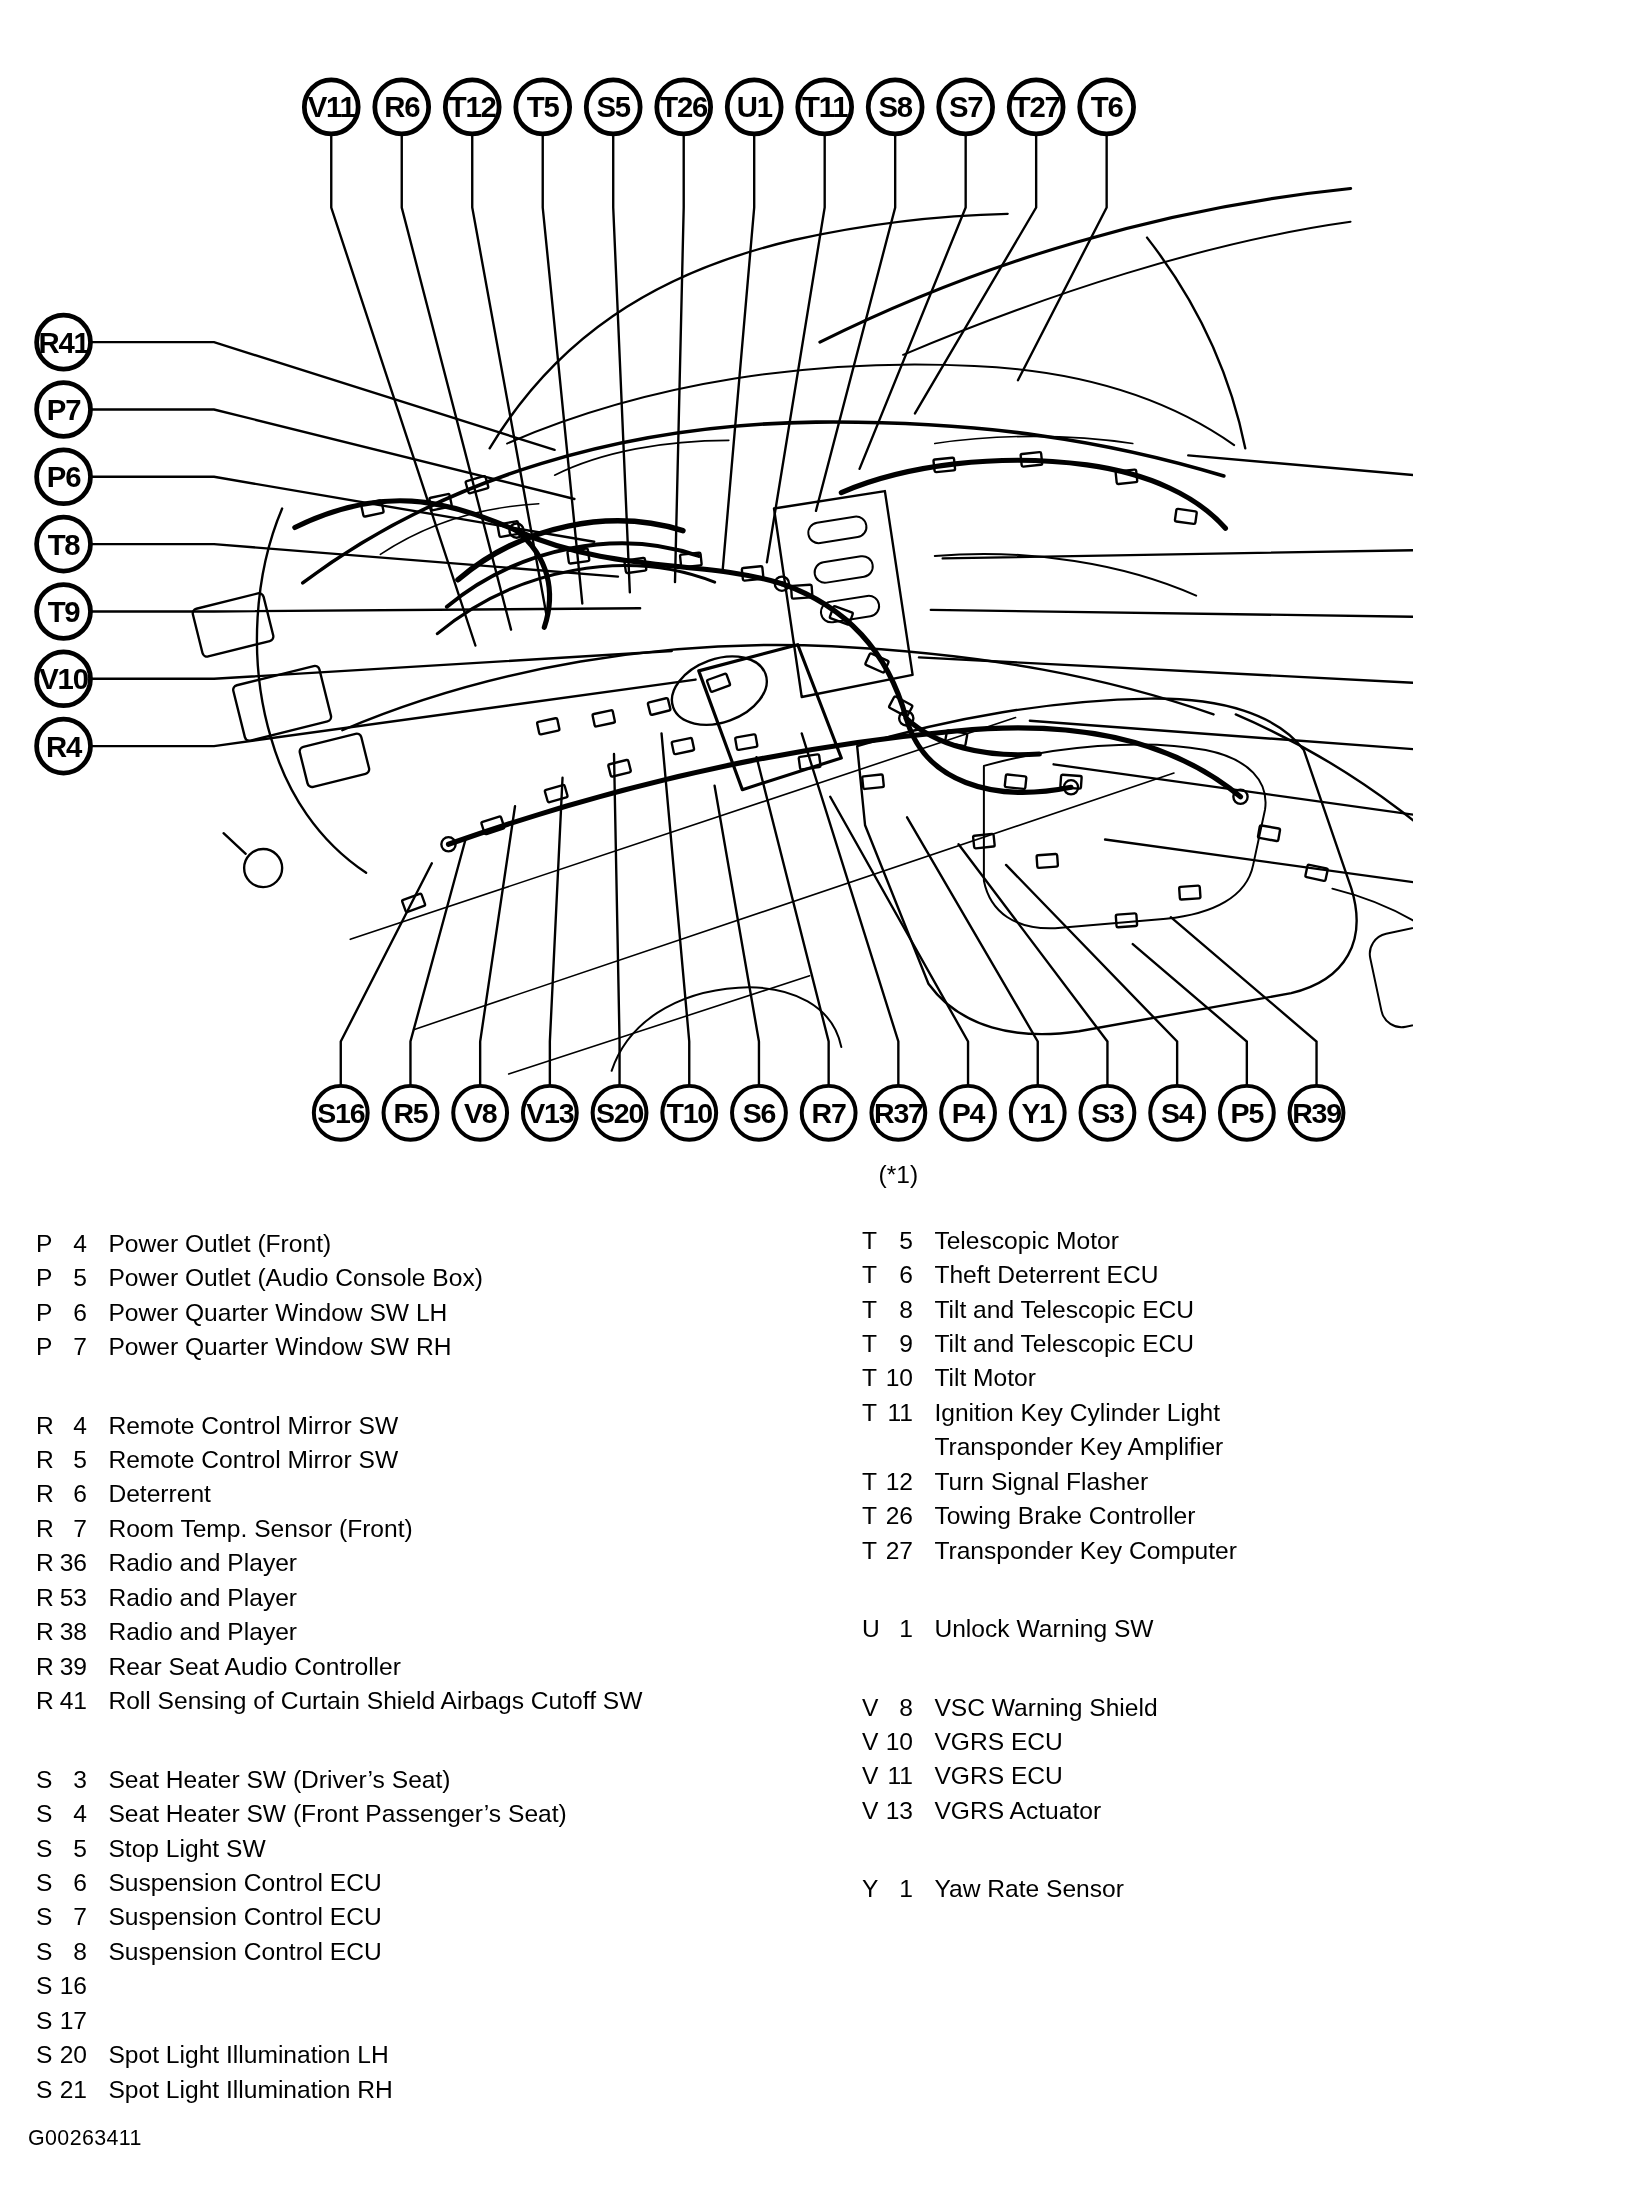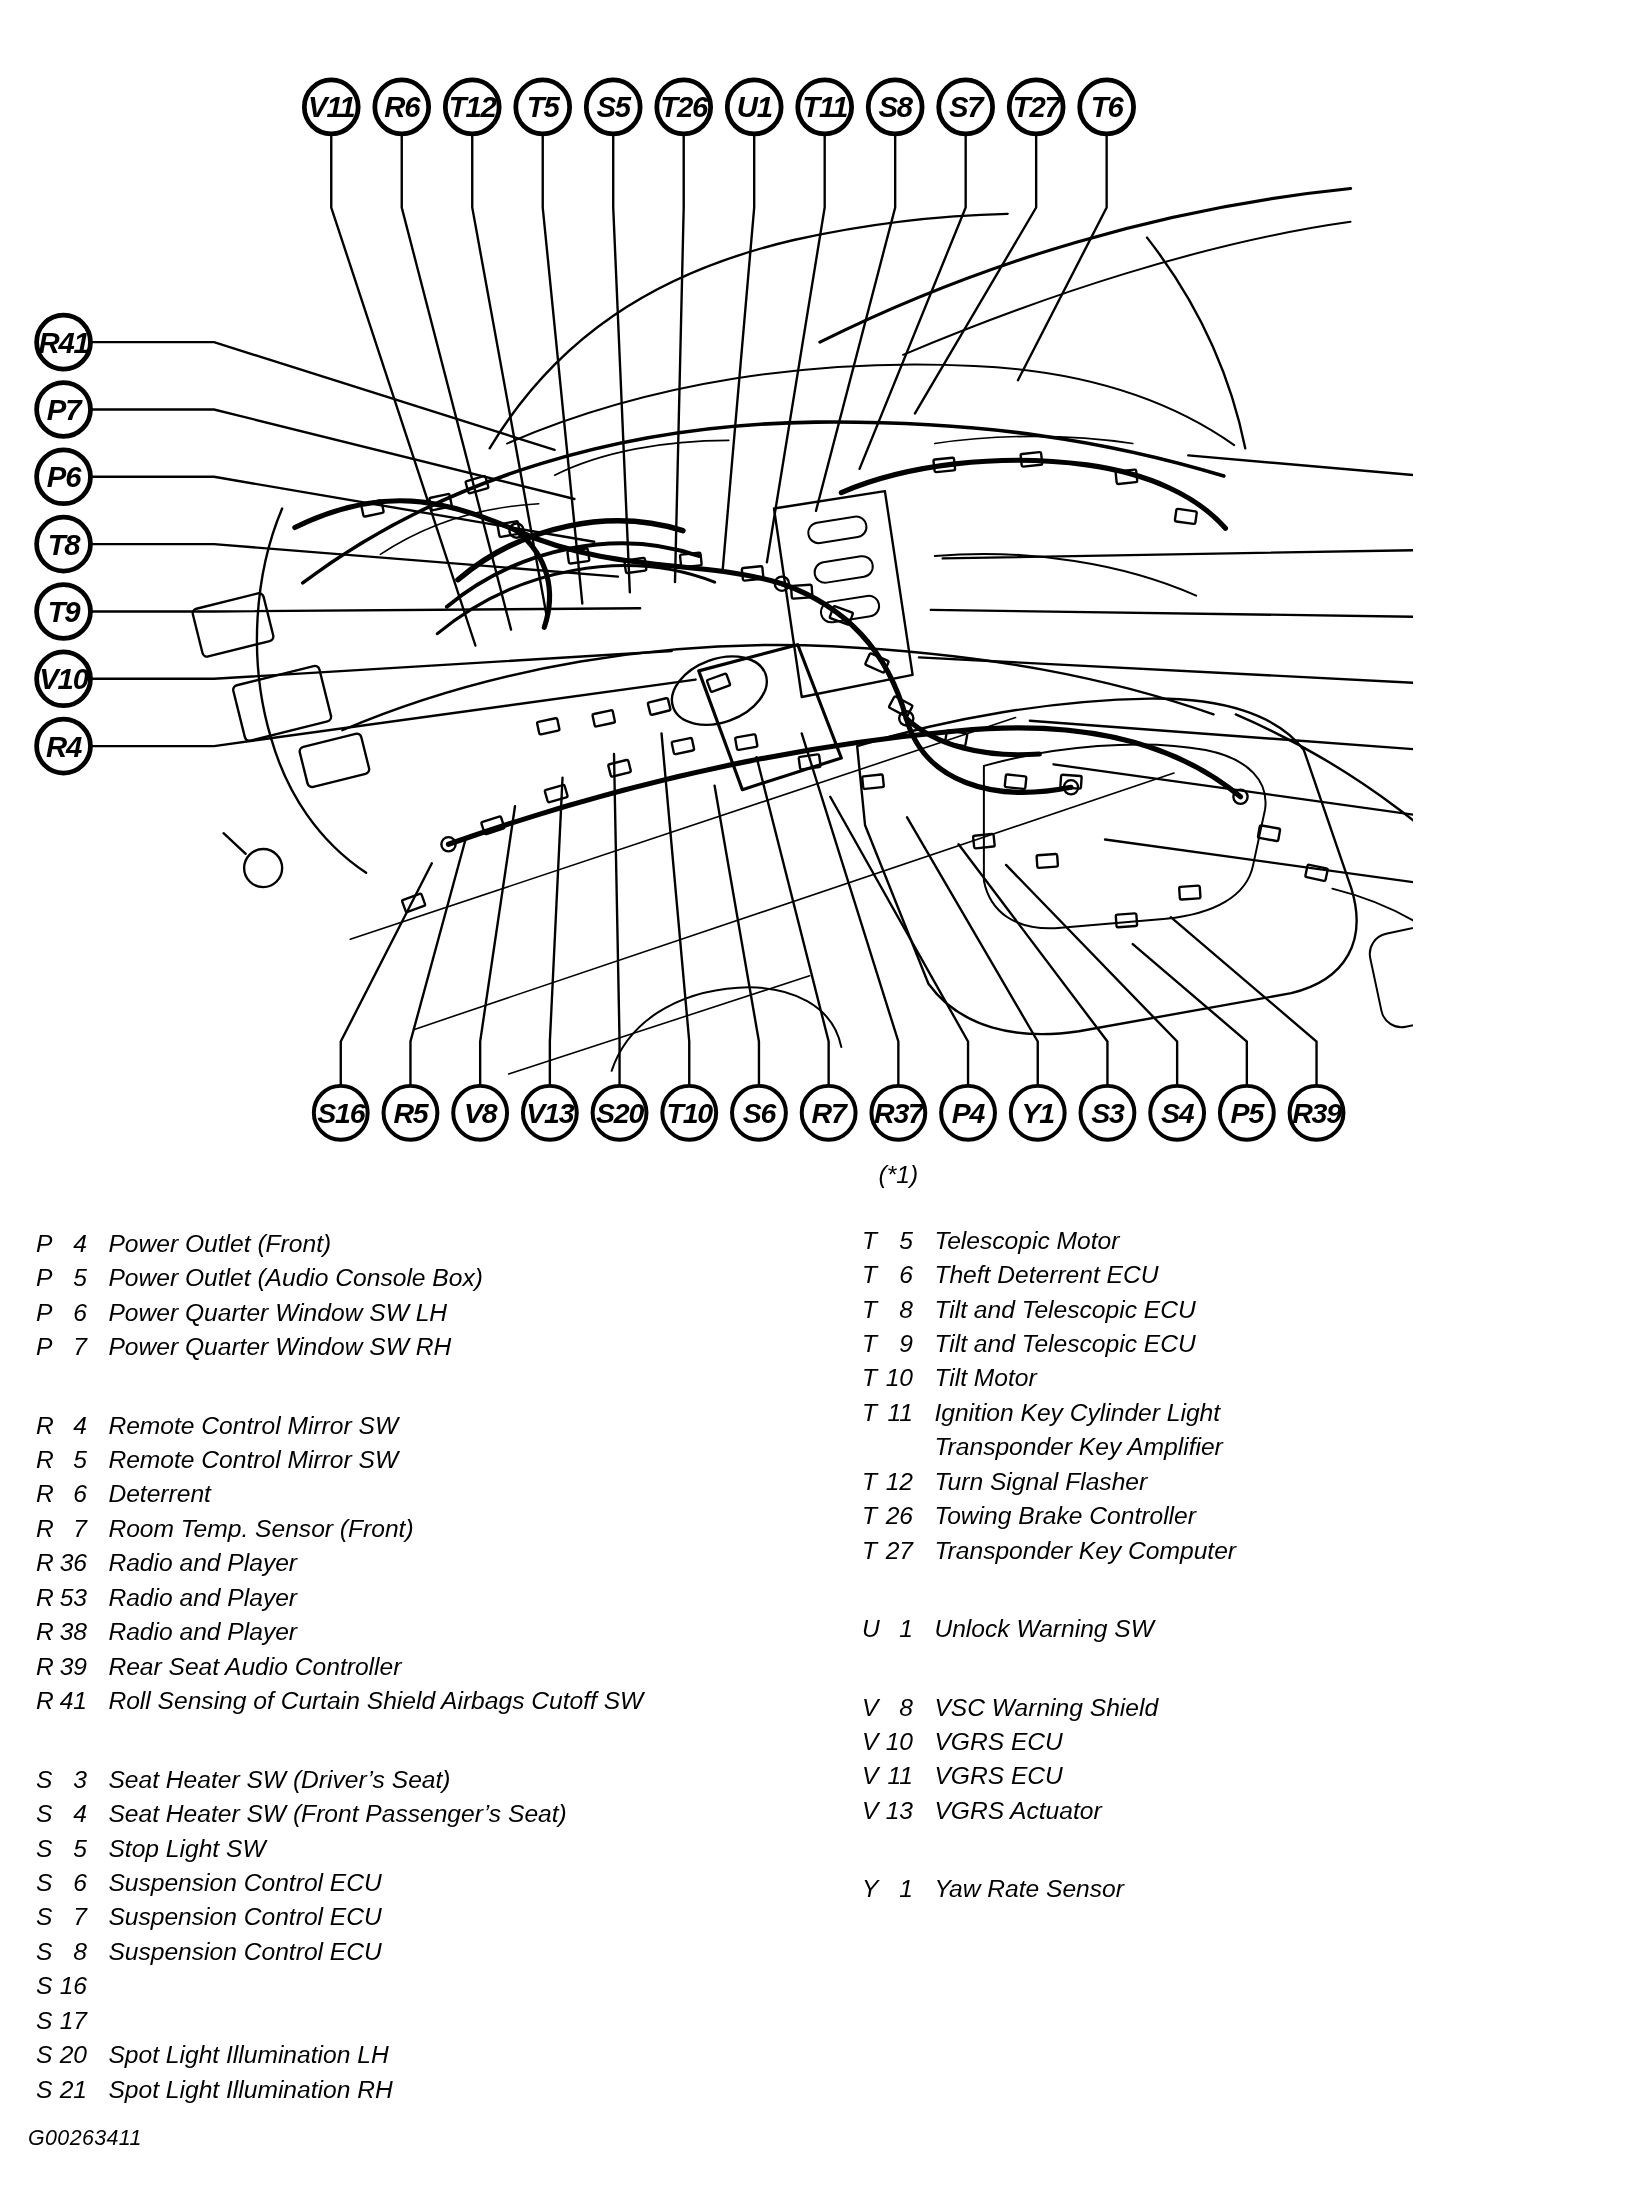--- a/index.html
+++ b/index.html
@@ -3,21 +3,20 @@
 <meta charset="utf-8">
 <style>
   html,body{margin:0;padding:0;background:#ffffff;}
   .canvas{
     position:relative;
     width:1413px;height:2205px;
     background:#ffffff;
     font-family:"Liberation Sans", sans-serif;
     color:#000;
     overflow:hidden;
-    font-style:italic;
   }
   #diagram{position:absolute;left:0;top:0;}
   .note{
     position:absolute;left:1183px;top:103px;
     font-size:25px;line-height:32px;letter-spacing:0.2px;
     white-space:nowrap;
   }
   .lrow{
     position:absolute;display:flex;align-items:baseline;
     font-size:24.6px;line-height:32px;white-space:nowrap;

